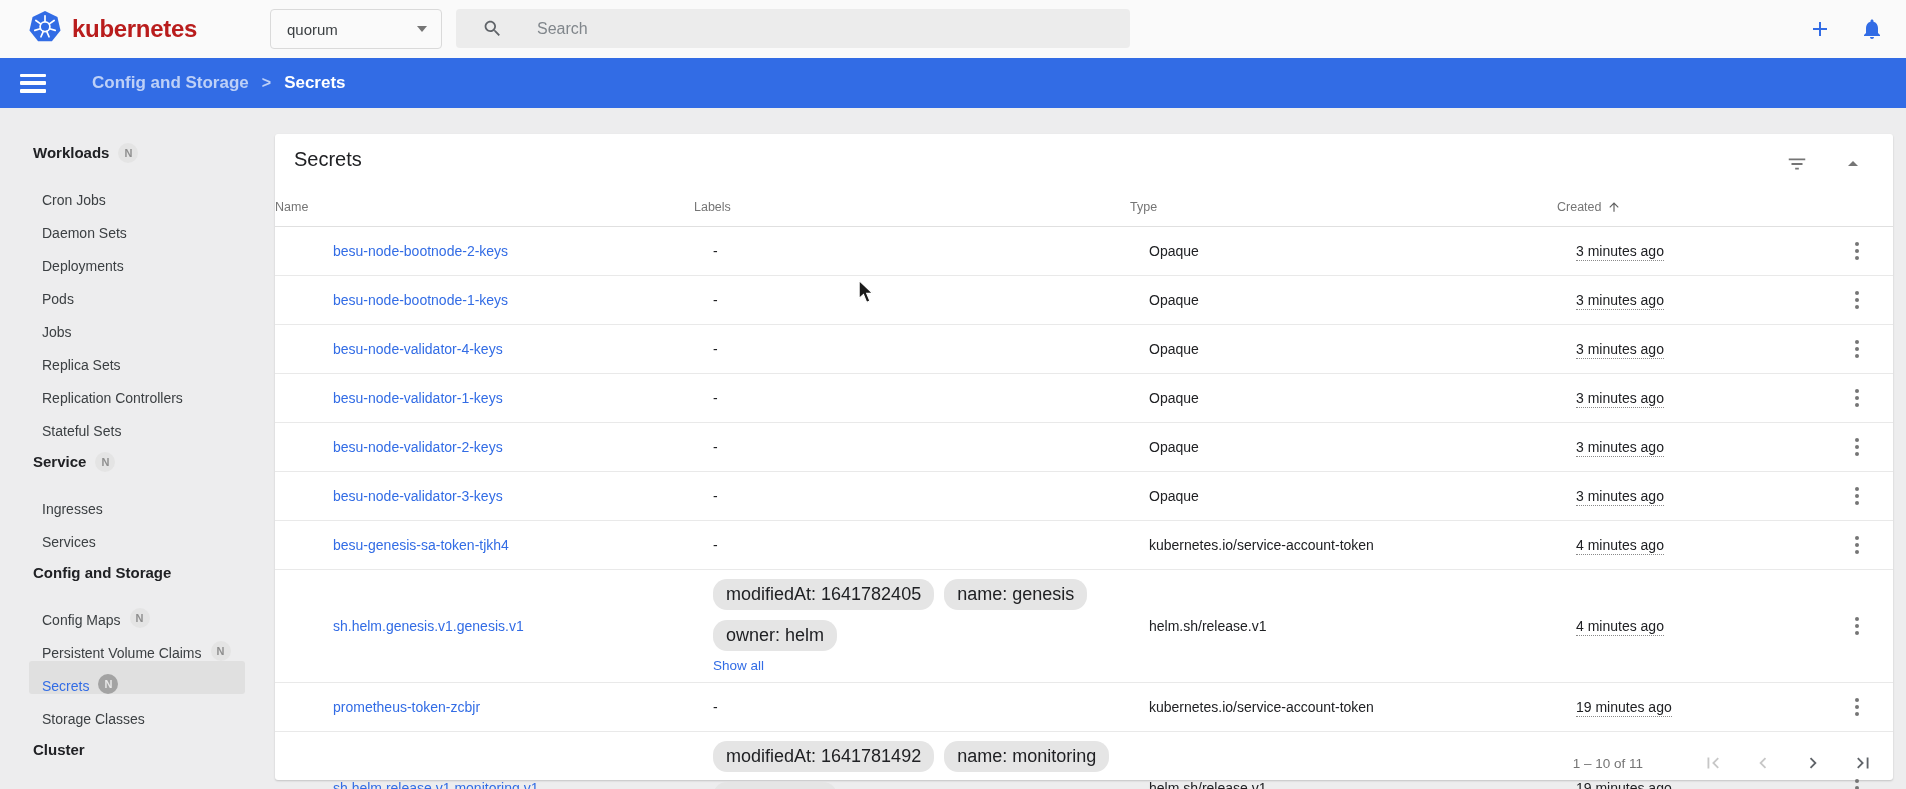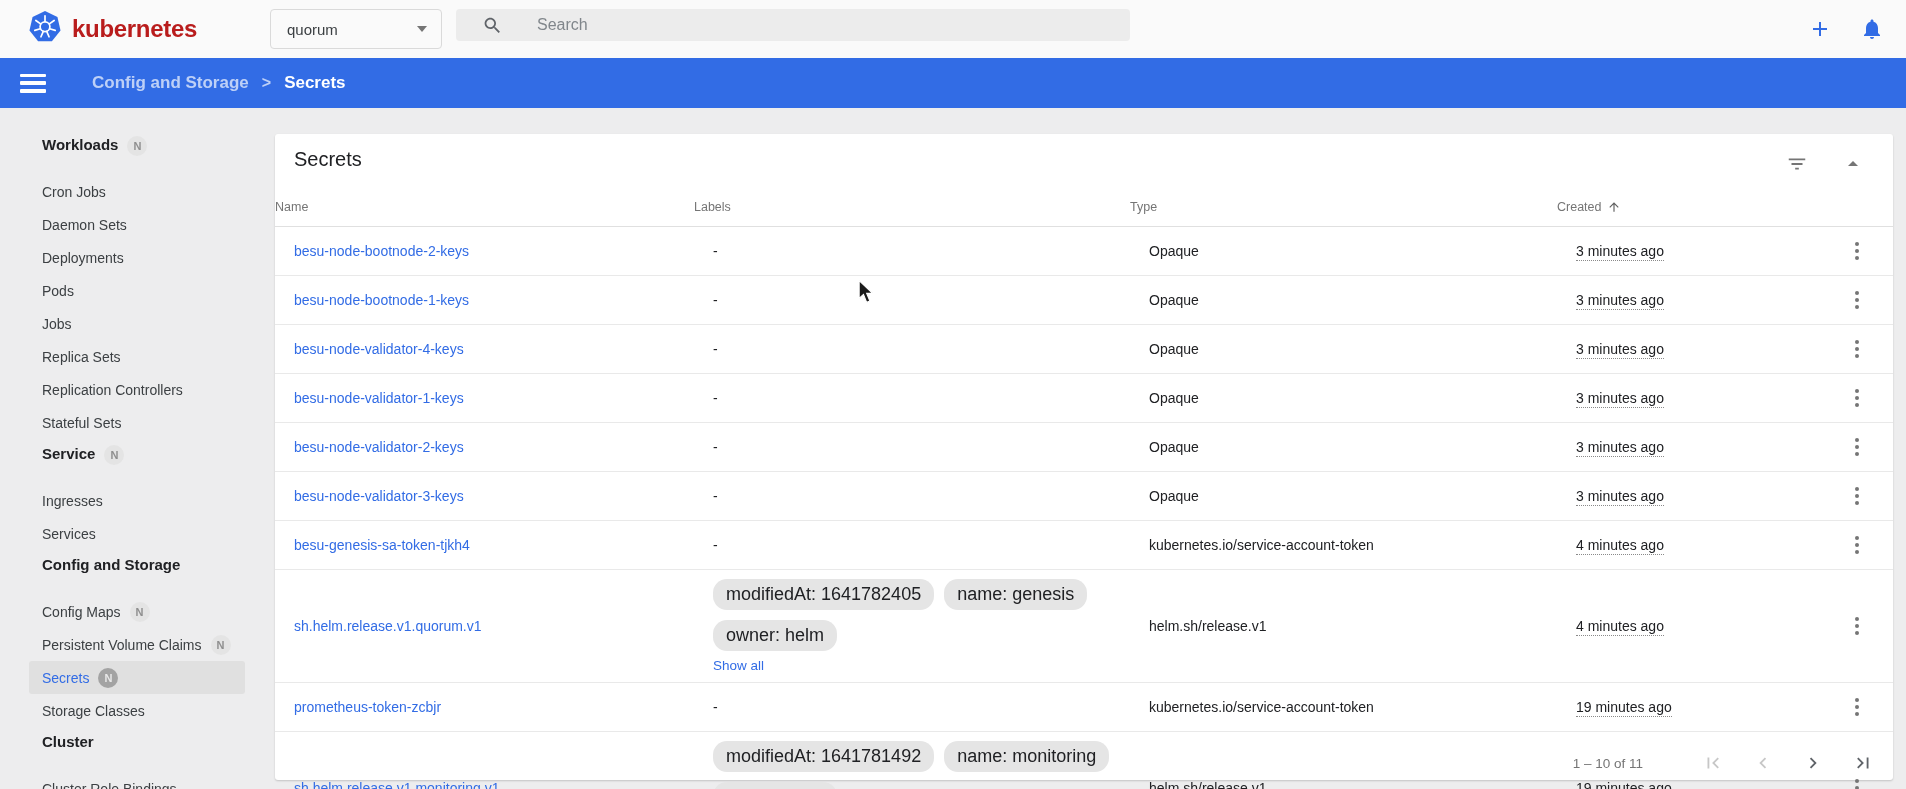--- a/index.html
+++ b/index.html
@@ -9,21 +9,21 @@
   
   .topbar { position:absolute; top:0; left:0; width:1906px; height:58px; background:#fafafa; }
   .logo { position:absolute; left:28px; top:0; height:58px; display:flex; align-items:center; gap:10px; cursor:pointer; }
   .logo-text { color:#b91c1c; font-size:24px; font-weight:700; letter-spacing:-0.3px; }
   .ns-select { position:absolute; left:270px; top:9px; width:172px; height:40px;
     border:1px solid #dadada; border-radius:4px; background:#fafafa;
     display:flex; align-items:center; padding:0 14px 0 16px; cursor:pointer; }
   .ns-value { font-size:15px; color:#3c4043; }
   .caret-down { margin-left:auto; width:0; height:0; border-left:5px solid transparent;
     border-right:5px solid transparent; border-top:6px solid #757575; }
-  .searchbox { position:absolute; left:456px; top:9px; width:674px; height:32px;
+  .searchbox { position:absolute; left:456px; top:9px; width:674px; height:39px;
     background:#ececec; border-radius:4px; display:flex; align-items:center; }
   .searchbox svg { margin-left:26px; flex:none; }
   .searchbox input { flex:1; border:none; outline:none; background:transparent;
     font-family:"Liberation Sans",sans-serif; font-size:16px; color:#202124; margin-left:34px; }
   .searchbox input::placeholder { color:#80868b; }
   .icon-btn { position:absolute; top:0; height:58px; width:40px; display:flex;
     align-items:center; justify-content:center; cursor:pointer; }
   .icon-btn.plus { left:1800px; }
   .icon-btn.bell { left:1852px; }
 
@@ -33,24 +33,24 @@
   .hamburger { margin-left:20px; width:26px; height:19px; display:flex; flex-direction:column;
     justify-content:space-between; cursor:pointer; }
   .hamburger div { height:3.5px; background:#ffffff; border-radius:1px; }
   .crumbs { margin-left:46px; display:flex; align-items:center; gap:13px; font-size:17px; }
   .crumb-parent { color:rgba(255,255,255,0.68); font-weight:600; cursor:pointer; }
   .crumb-sep { color:rgba(255,255,255,0.68); font-size:16px; font-weight:600; }
   .crumb-current { color:#ffffff; font-weight:700; }
 
   
   .sidebar { position:absolute; top:108px; left:0; width:275px; bottom:0; padding-top:22px; overflow:hidden; }
-  .sec-header { height:33px; margin:6px 0; padding-left:42px; display:flex; 
+  .sec-header { height:33px; margin:6px 16px; padding-left:17px; display:flex; align-items:center;
     font-size:15px; font-weight:700; color:#202124; cursor:pointer; }
   .side-item { height:33px; margin-left:29px; width:216px; border-radius:3px;
-    display:flex; align-items:center; padding-left:13px; font-size:14px; color:#3c4043; cursor:pointer; }
+    display:flex; align-items:flex-end; padding-left:13px; font-size:14px; color:#3c4043; cursor:pointer; }
   .side-item.selected { background:#e0e0e0; color:#326ce5; }
   .nbadge { width:20px; height:20px; border-radius:50%; background:#e4e4e4; color:#8f8f8f;
     font-size:11px; font-weight:700; display:inline-flex; align-items:center; justify-content:center;
     margin-left:9px; flex:none; }
   .nbadge.dark { background:#a3a3a3; color:#e8e8e8; }
 
   
   .card { position:absolute; left:275px; top:134px; width:1618px; height:646px; background:#ffffff;
     border-radius:3px; box-shadow:0 1px 2px rgba(0,0,0,0.18); }
   .card-title { position:absolute; top:14px; left:19px; font-size:20px; color:#202124; }
@@ -59,21 +59,21 @@
   .zippy.filter { right:84px; }
   .zippy.collapse { right:28px; }
   .thead { margin-top:53px; display:grid; grid-template-columns:419px 436px 427px 246px 1fr;
     height:40px; align-items:center; border-bottom:1px solid #e0e0e0;
     font-size:12.5px; color:#757575; }
   .th { display:flex; align-items:center; gap:6px; }
   .trow { display:grid; grid-template-columns:419px 436px 427px 246px 1fr; align-items:center;
     padding-left:19px; border-bottom:1px solid #e9e9e9; min-height:49px; font-size:14px; color:#202124; }
   .trow:last-of-type { border-bottom:none; }
   .trow.tall { min-height:64px; }
-  a.name-link { color:#326ce5; text-decoration:none; cursor:pointer; }
+  a.name-link { color:#326ce5; text-decoration:none; cursor:pointer;margin-left:39px; }
   .labels-cell { display:flex; flex-direction:column; justify-content:center; gap:7px; padding:9px 0; }
   .chip-line { display:flex; gap:10px; flex-wrap:wrap; }
   .chip { background:#e5e5e5; border-radius:14px; padding:5px 13px; font-size:18px; color:#202124; white-space:nowrap; }
   .show-all { color:#326ce5; font-size:13.5px; cursor:pointer; width:fit-content; }
   .created-val { border-bottom:1px dotted #8a8a8a; padding-bottom:1px; }
   .menu-cell { justify-self:end; padding-right:24px; }
   .kebab { width:24px; height:24px; display:flex; flex-direction:column; align-items:center;
     justify-content:center; gap:3px; cursor:pointer; }
   .kebab i { width:4px; height:4px; border-radius:50%; background:#757575; }
 
@@ -331,21 +331,21 @@
         <div><span class="created-val">4 minutes ago</span></div>
         <div class="menu-cell">
           <span class="kebab">
             <i></i>
             <i></i>
             <i></i>
           </span>
         </div>
       </div>
       <div class="trow tall">
-        <div><a class="name-link" href="#">sh.helm.release.v1.quorum.v1</a></div>
+        <div><a class="name-link" href="#">sh.helm.genesis.v1.genesis.v1</a></div>
         <div class="labels-cell">
           <div class="chip-line">
             <span class="chip">modifiedAt: 1641782405</span>
             <span class="chip">name: genesis</span>
             <span class="chip">owner: helm</span>
           </div>
           <span class="show-all">Show all</span>
         </div>
         <div>helm.sh/release.v1</div>
         <div><span class="created-val">4 minutes ago</span></div>

